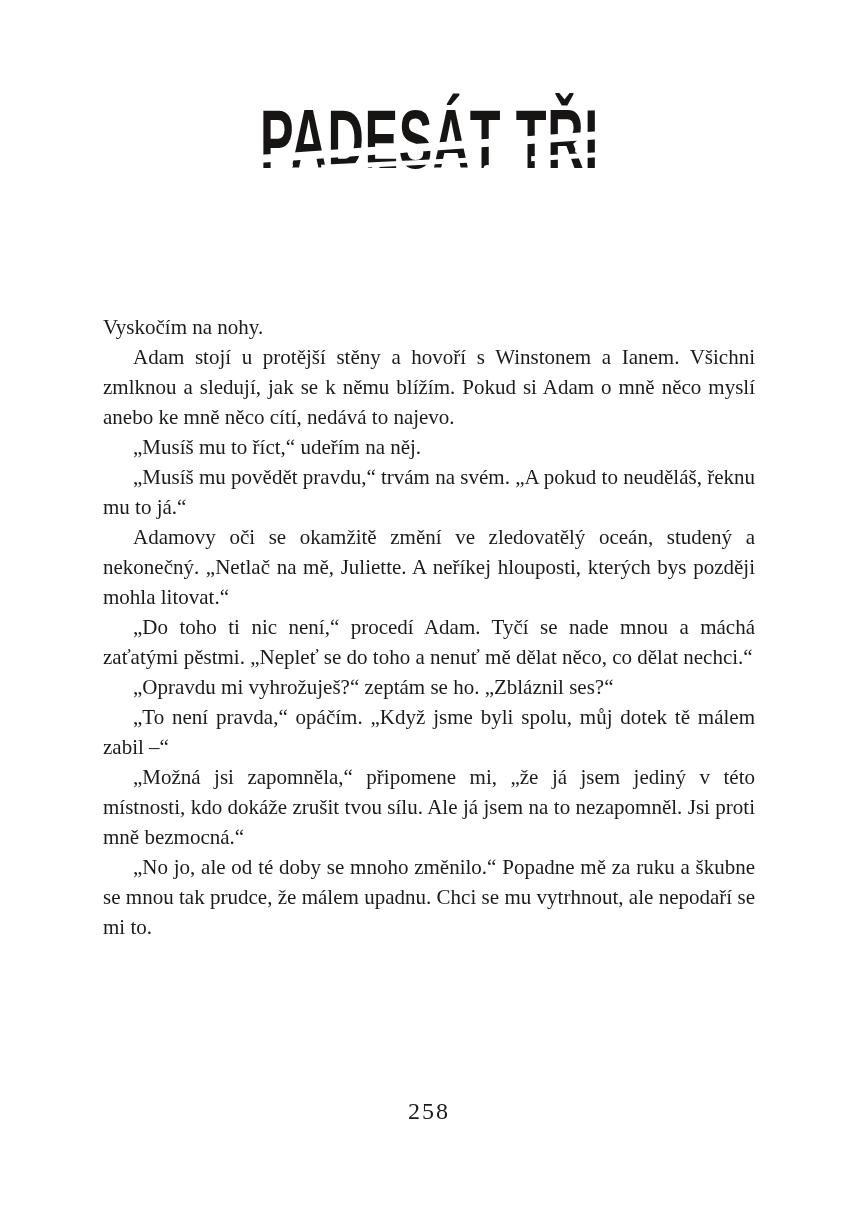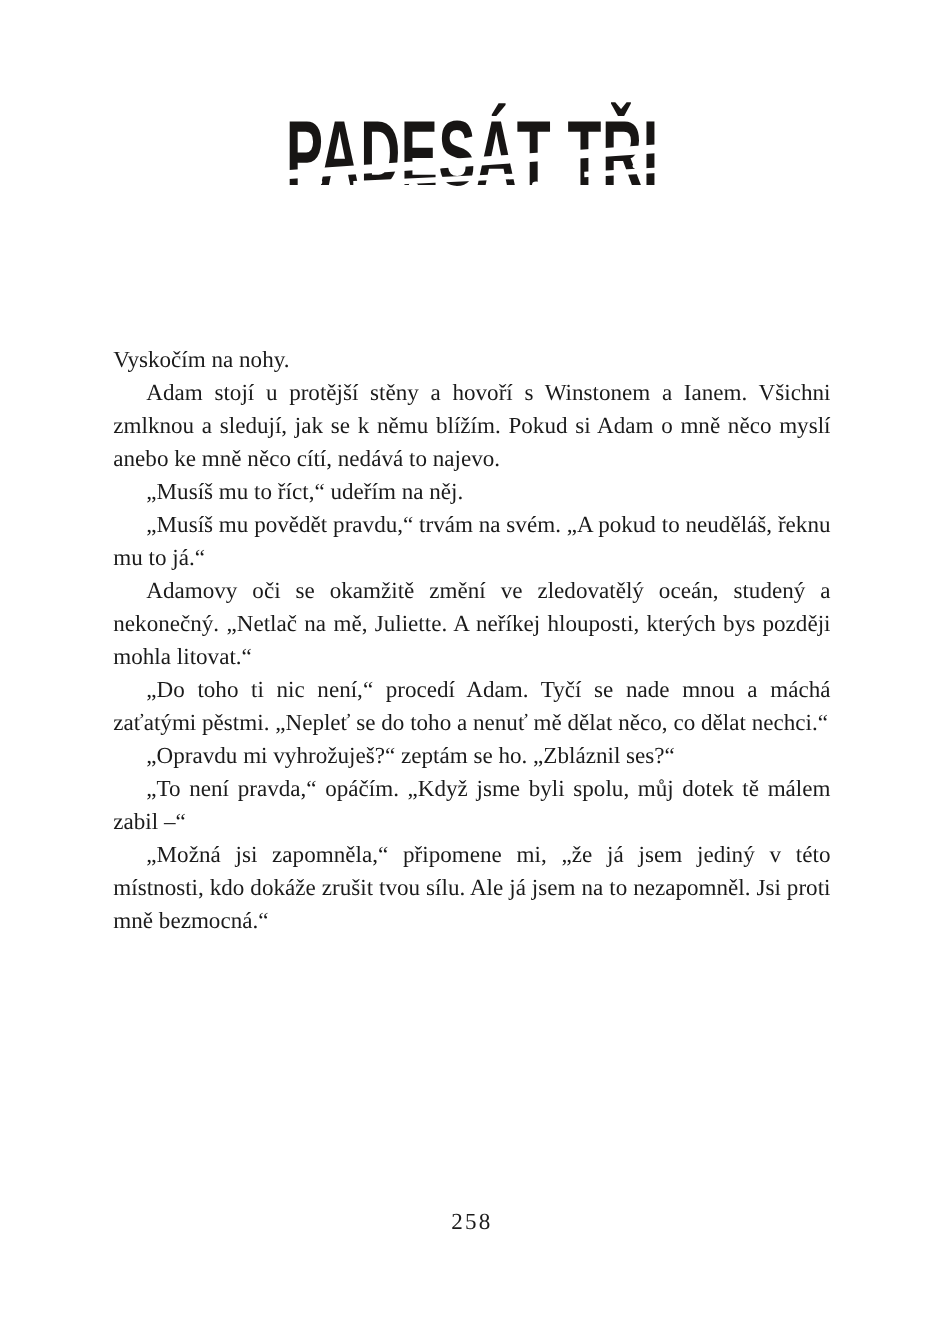--- a/index.html
+++ b/index.html
@@ -84,21 +84,21 @@
   .body-text .italic {
   }
 
   
   .page-number {
     position: absolute;
     top: 1098px;
     left: 0;
     width: 100%;
     text-align: center;
-    font-size: 21px;
+    font-size: 24px;
     letter-spacing: 2px;
     color: #1b1b1b;
   }
 </style>
 </head>
 <body>
 
 <div class="page" style="background: rgb(255, 255, 255);">
 
   <header class="chapter-heading">
@@ -118,17 +118,18 @@
   <main class="body-text" style="color: rgb(27, 27, 27);">
       <p><span>Vyskočím na nohy.</span></p>
       <p class="indent"><span>Adam stojí u protější stěny a hovoří s Winstonem a Ianem. Všichni zmlknou a sledují, jak se k němu blížím. Pokud si Adam o mně něco myslí anebo ke mně něco cítí, nedává to najevo.</span></p>
       <p class="indent"><span>„Musíš mu to říct,“ udeřím na něj.</span></p>
       <p class="indent"><span>„Musíš mu povědět pravdu,“ trvám na svém. „A pokud to neuděláš, řeknu mu to já.“</span></p>
       <p class="indent"><span>Adamovy oči se okamžitě změní ve zledovatělý oceán, studený a nekonečný. „Netlač na mě, Juliette. A neříkej hlouposti, kterých bys později mohla litovat.“</span></p>
       <p class="indent"><span>„Do toho ti </span><span class="italic">nic</span><span> není,“ procedí Adam. Tyčí se nade mnou a máchá zaťatými pěstmi. „Nepleť se do toho a nenuť mě dělat něco, co dělat nechci.“</span></p>
       <p class="indent"><span>„Opravdu mi vyhrožuješ?“ zeptám se ho. „Zbláznil ses?“</span></p>
       <p class="indent"><span>„To není pravda,“ opáčím. „Když jsme byli spolu, můj dotek tě málem </span><span class="italic">zabil</span><span> –“</span></p>
       <p class="indent"><span>„Možná jsi zapomněla,“ připomene mi, „že já jsem jediný v této místnosti, kdo dokáže zrušit tvou sílu. Ale já jsem na to nezapomněl. Jsi proti mně bezmocná.“</span></p>
+      <p class="indent"><span>„No jo, ale od té doby se mnoho změnilo.“ Popadne mě za ruku a škubne se mnou tak prudce, že málem upadnu. Chci se mu vytrhnout, ale nepodaří se mi to.</span></p>
     </main>
 
   <footer class="page-number">258</footer>
 
 </div>
 
 </body></html>

